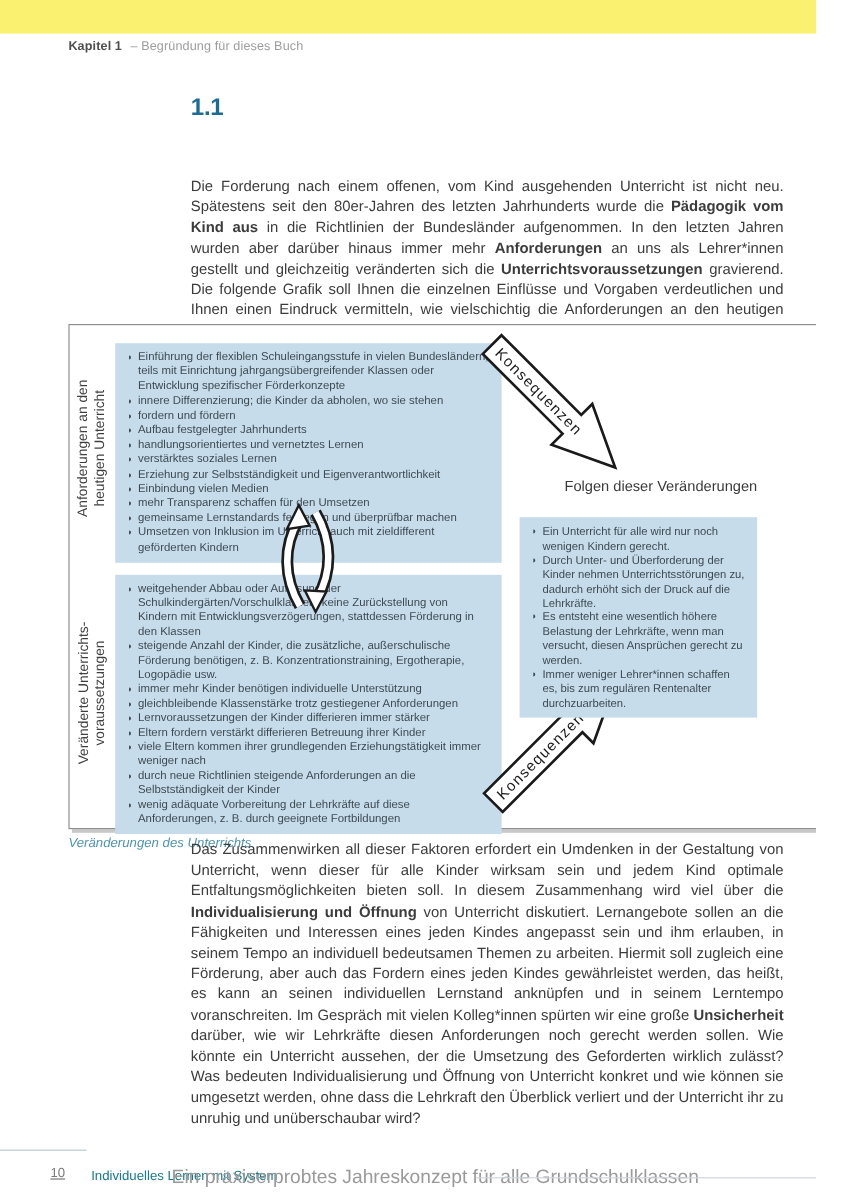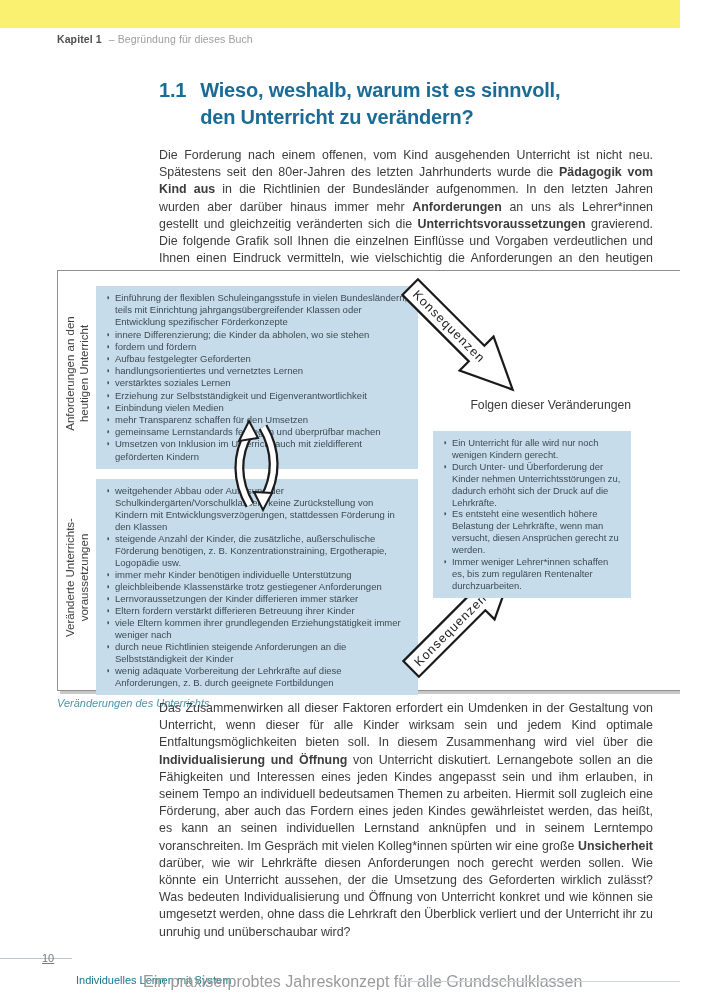--- a/index.html
+++ b/index.html
@@ -7,21 +7,21 @@
         font-family:"Liberation Sans",sans-serif;-webkit-font-smoothing:antialiased;}
 
   .yellow-bar{position:absolute;top:0;left:0;width:707px;height:28px;background:#FAF171;}
 
   .runhead{position:absolute;top:33px;left:57px;font-size:10.5px;letter-spacing:0.1px;}
   .rh-b{color:#4e4e4e;font-weight:bold;}
   .rh-g{color:#9d9d9d;margin-left:4px;}
 
   .heading{position:absolute;top:77px;left:159px;display:flex;color:#1A6B96;
            font-weight:bold;font-size:20px;line-height:27px;letter-spacing:-0.2px;}
-  .hnum{margin-right:14px;}
+  .hnum{margin-right:4px;}
 
   .body{position:absolute;margin:0;font-size:12.4px;line-height:17.2px;color:#3c3c3c;
         text-align:justify;width:494px;left:159px;}
   .intro{top:147px;}
   .main2{top:700px;}
   .seg-b{font-weight:bold;}
 
   .diagram{position:absolute;top:270px;left:57px;width:629px;height:419px;
            border:1px solid #8f8f8f;background:#fff;box-shadow:3px 3px 0 #c8c8c8;}
 
@@ -48,42 +48,38 @@
   .karrow{position:absolute;overflow:visible;}
   .karrow-top{left:350px;top:-14px;transform:rotate(45deg);transform-origin:0 28px;}
   .karrow-bottom{left:351px;top:372px;transform:rotate(-45deg);transform-origin:0 28px;}
   .karrow polygon{fill:#ffffff;stroke:#1a1a1a;stroke-width:2.2;}
   .karrow text{font-family:"Liberation Sans",sans-serif;font-size:12.5px;letter-spacing:1.1px;fill:#1a1a1a;}
 
   .caption{position:absolute;top:697px;left:57px;font-size:11px;font-style:italic;color:#4E93AF;}
 
   .f-rule-left{position:absolute;top:958px;left:0;width:72px;height:1px;background:#bccad0;}
   .f-title{position:absolute;top:974px;left:76px;font-size:11px;font-weight:normal;color:#14788E;}
-  .f-page{position:absolute;top:952px;left:42px;font-size:11px;color:#7a7a7a;text-decoration:underline;}
+  .f-page{position:absolute;top:972px;left:42px;font-size:11px;color:#7a7a7a;text-decoration:underline;}
   .f-sub{position:absolute;top:973px;left:143px;font-size:16px;color:#9a9a9a;}
   .f-rule-right{position:absolute;top:981px;left:397px;width:310px;height:1px;background:#ccd7db;}
 </style>
 </head>
 <body>
 
 <div class="page">
 
   <div class="yellow-bar"></div>
 
   <div class="runhead">
     <span class="rh-b">Kapitel 1</span>
     <span class="rh-g">– Begründung für dieses Buch</span>
   </div>
 
   <div class="heading">
     <span class="hnum">1.1</span>
-    <span class="htext">
-      <span>Wieso, weshalb, warum ist es sinnvoll,</span><br>
-      <span>den Unterricht zu verändern?</span>
-    </span>
   </div>
 
   <p class="body intro"><span>Die Forderung nach einem offenen, vom Kind ausgehenden Unterricht ist nicht neu. Spätestens seit den 80er-Jahren des letzten Jahrhunderts wurde die </span><span class="seg-b">Pädagogik vom Kind aus</span><span> in die Richtlinien der Bundesländer aufgenommen. In den letzten Jahren wurden aber darüber hinaus immer mehr </span><span class="seg-b">Anforderungen</span><span> an uns als Lehrer*innen gestellt und gleichzeitig veränderten sich die </span><span class="seg-b">Unterrichtsvoraussetzungen</span><span> gravierend. Die folgende Grafik soll Ihnen die einzelnen Einflüsse und Vorgaben verdeutlichen und Ihnen einen Eindruck vermitteln, wie vielschichtig die Anforderungen an den heutigen Unterricht sind.</span></p>
 
   <div class="diagram">
 
     <div class="vlabel vl-top">
       <div class="vlabel-in">
         <span>Anforderungen an den</span>
         <span>heutigen Unterricht</span>
@@ -105,21 +101,21 @@
         <li>
           <span class="blt">◗</span>
           <span class="blt-text">innere Differenzierung; die Kinder da abholen, wo sie stehen</span>
         </li>
         <li>
           <span class="blt">◗</span>
           <span class="blt-text">fordern und fördern</span>
         </li>
         <li>
           <span class="blt">◗</span>
-          <span class="blt-text">Aufbau festgelegter Geforderten</span>
+          <span class="blt-text">Aufbau festgelegter Jahrhunderts</span>
         </li>
         <li>
           <span class="blt">◗</span>
           <span class="blt-text">handlungsorientiertes und vernetztes Lernen</span>
         </li>
         <li>
           <span class="blt">◗</span>
           <span class="blt-text">verstärktes soziales Lernen</span>
         </li>
         <li>

